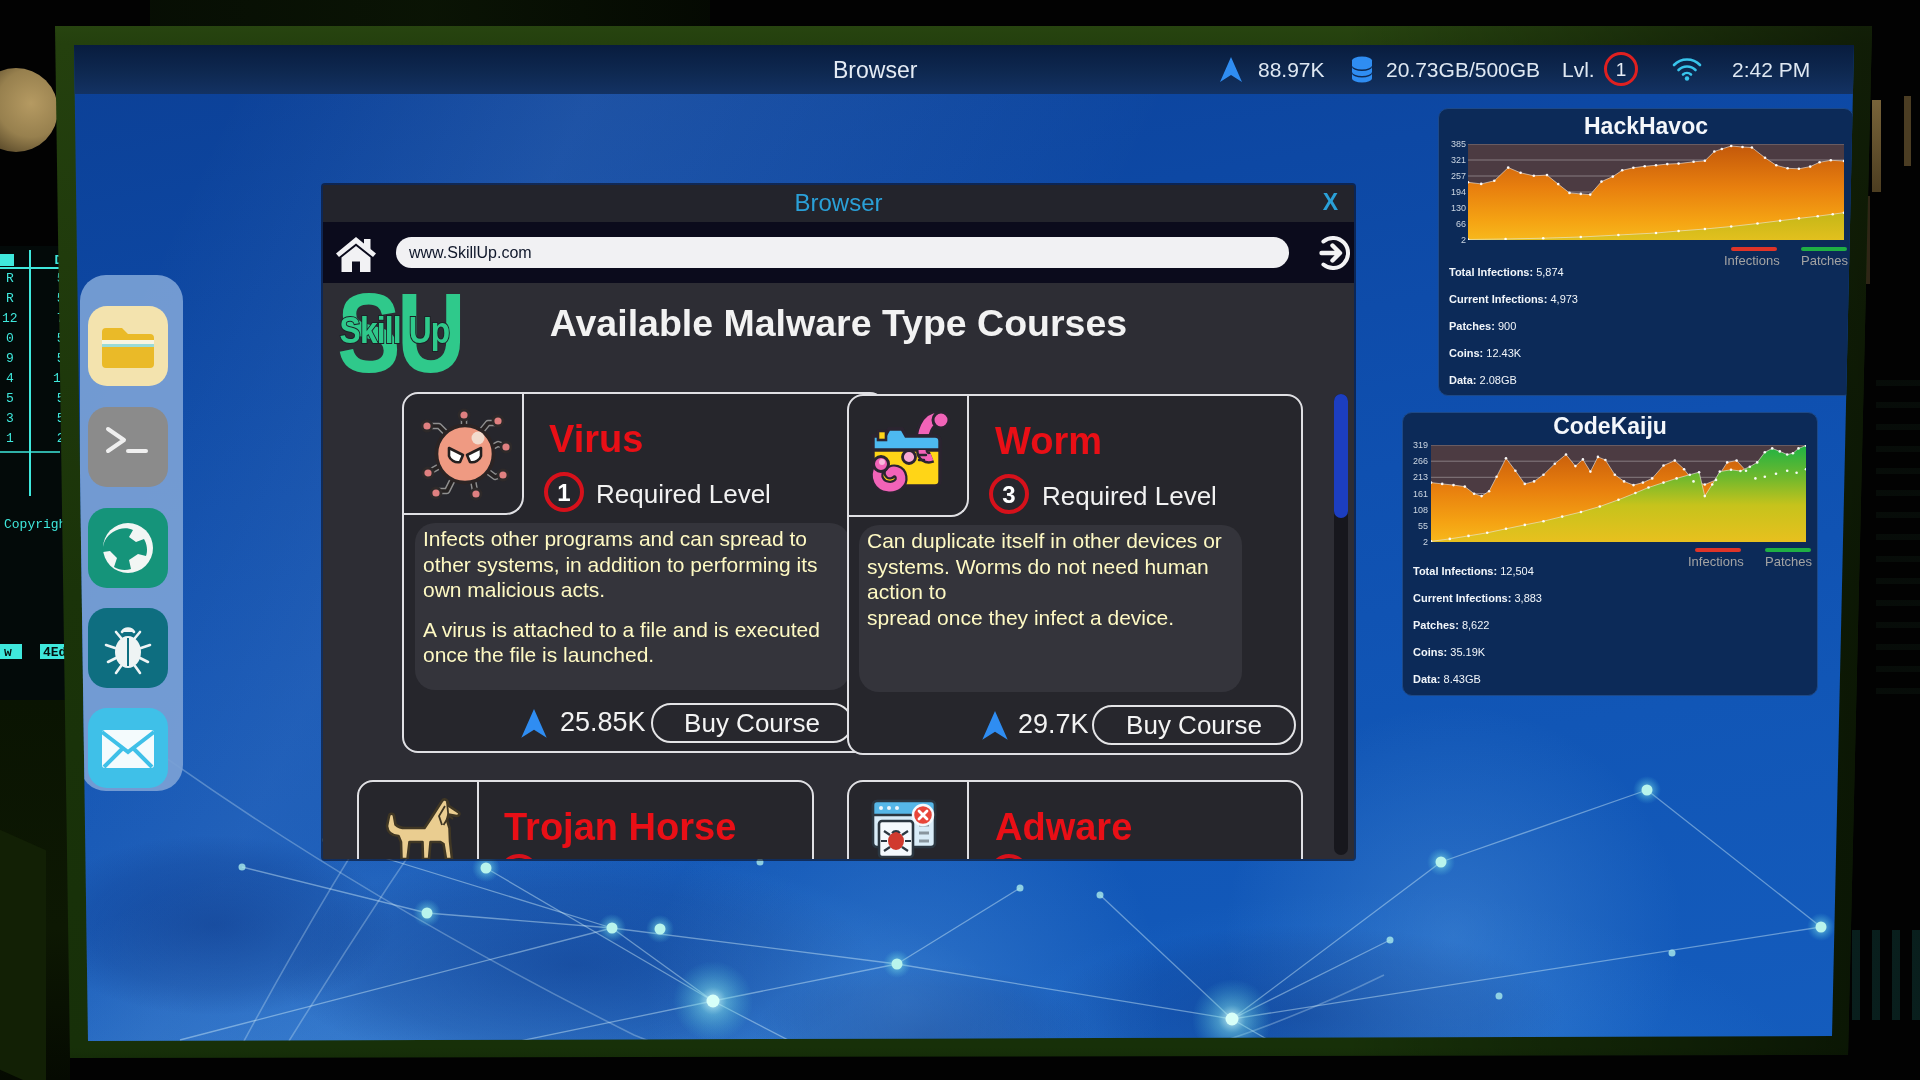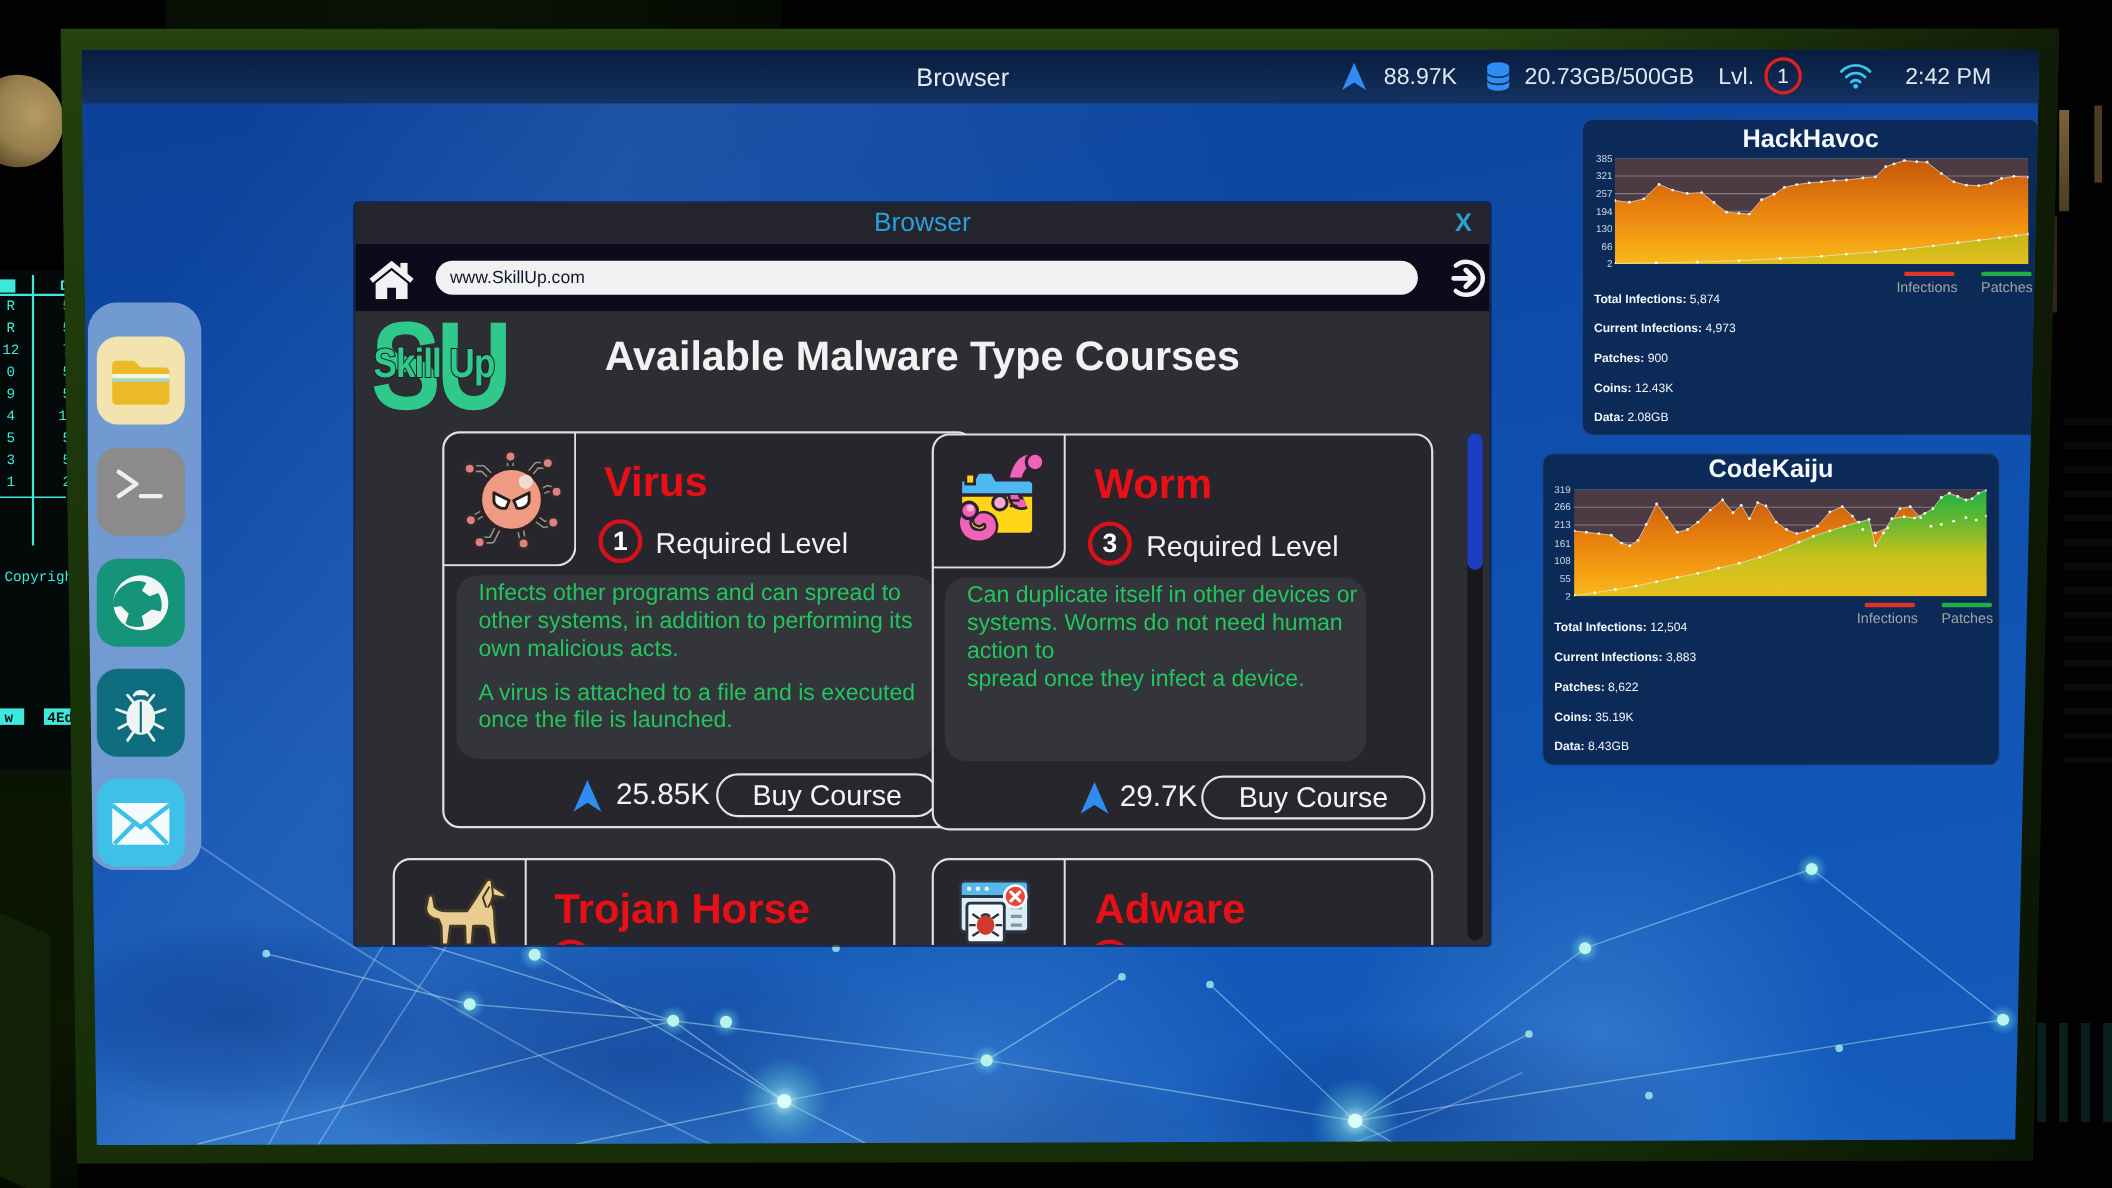--- a/index.html
+++ b/index.html
@@ -54,21 +54,21 @@
 
 
 .card { position:absolute; border:2px solid #e0e0e4; border-radius:16px; background:#26262c; }
 .ibox { position:absolute; left:-1px; top:-1px; width:121px; height:122px;
   border-right:2px solid #e0e0e4; border-bottom:2px solid #e0e0e4; border-radius:14px 0 18px 0; }
 .ctitle { position:absolute; left:145px; top:24px; font-size:38px; font-weight:bold; color:#e90f16; }
 .lvlc { position:absolute; width:40px; height:40px; border:4px solid #d6111b; border-radius:50%;
   text-align:center; color:#fff; font-size:24px; font-weight:bold; line-height:33px; }
 .lvlt { position:absolute; font-size:26px; color:#f2f2f2; }
 .desc { position:absolute; left:11px; top:129px; width:435px; height:167px; background:#34343b; border-radius:20px;
-  font-size:21px; line-height:25.5px; color:#22c55e; padding:3px 0 0 20px; }
+  font-size:21px; line-height:25.5px; color:#fef9c3; padding:3px 0 0 8px; }
 .price { position:absolute; font-size:27px; color:#f2f2f2; }
 .buy { position:absolute; height:40px; border:2px solid #e4e4e6; border-radius:20px;
   text-align:center; font-size:26px; color:#f4f4f4; line-height:36px; background:rgba(40,40,46,0.5); }
 
 #sbtrack { position:absolute; left:1011px; top:111px; width:14px; height:461px; background:#17171d; border-radius:7px; }
 #sbthumb { position:absolute; left:1011px; top:111px; width:14px; height:124px; background:#1c3ec0; border-radius:7px; }
 
 
 .panel { position:absolute; left:1402px; width:416px; background:#0c2a58; border:1px solid #1d4988; border-radius:10px; }
 .ptitle { position:absolute; width:100%; text-align:center; font-weight:bold; color:#f4f7fb; font-size:23px; }

